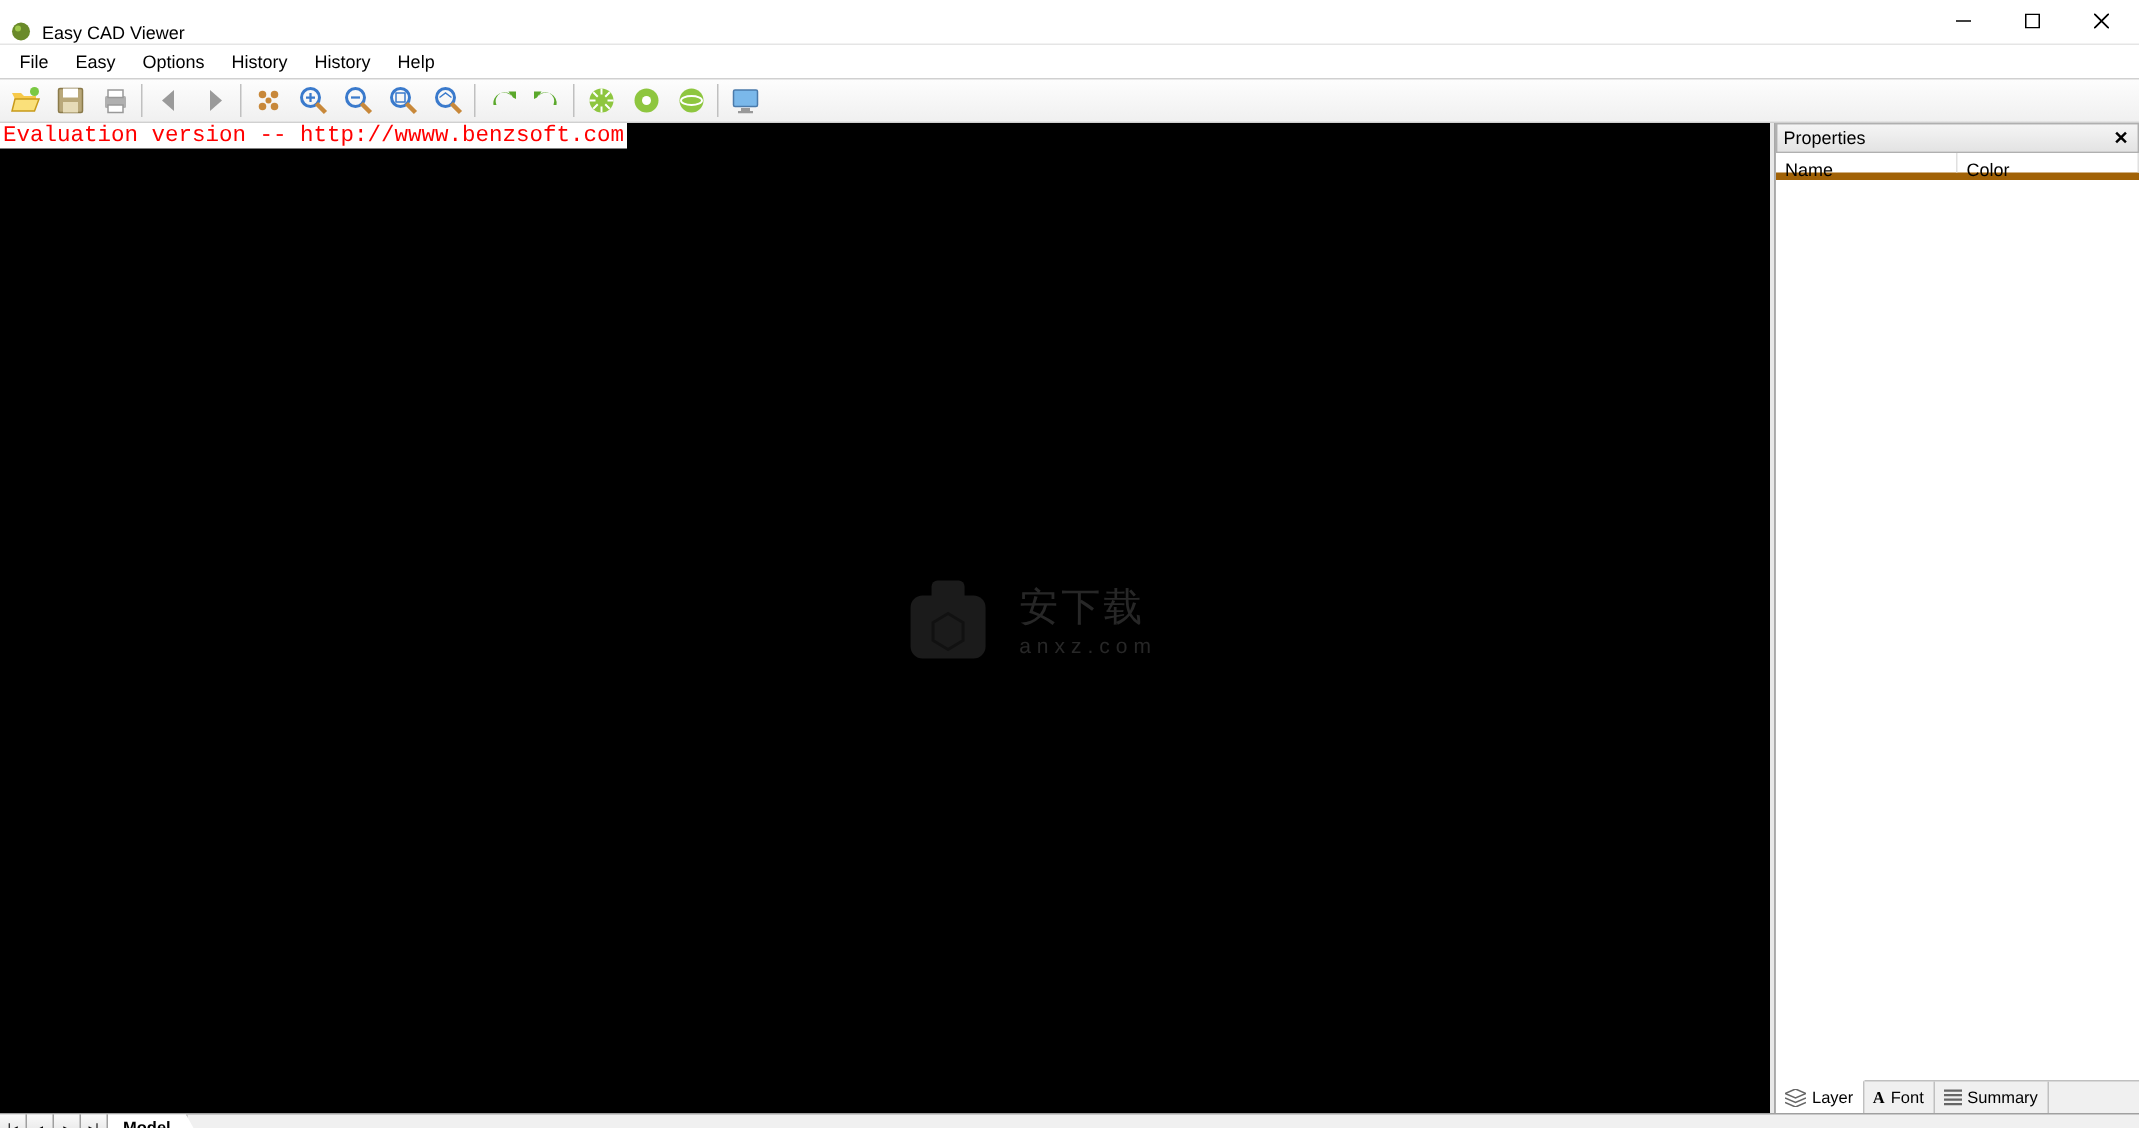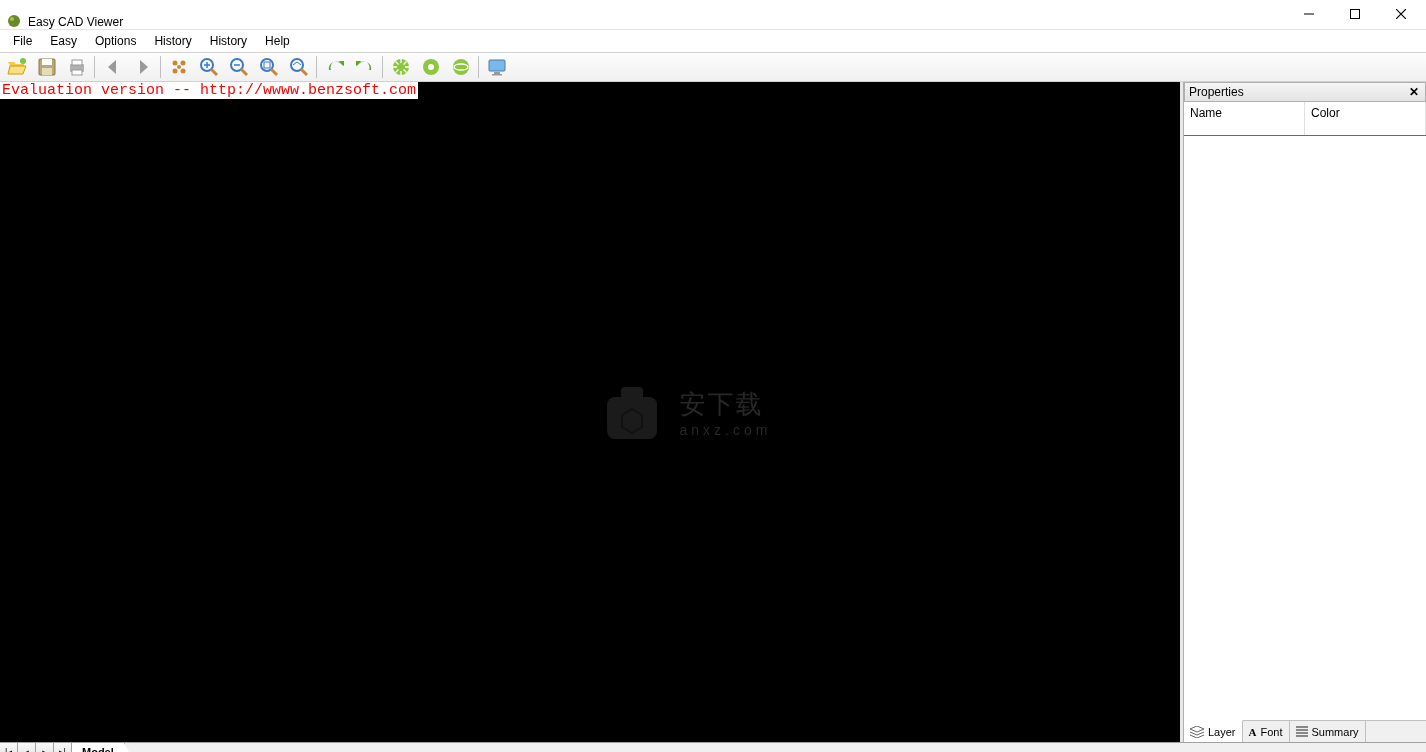--- a/index.html
+++ b/index.html
@@ -28,21 +28,21 @@
   .eval-banner { background: #fff; color: #f00; font-family: "Courier New", monospace; font-size: 15px; padding: 0 2px; position: absolute; top: 0; left: 0; }
   .watermark { position: absolute; top: 50%; left: 58%; transform: translate(-50%,-50%); opacity: 0.3; display: flex; align-items: center; gap: 12px; pointer-events: none; }
   .wm-text { color: #808080; font-size: 26px; letter-spacing: 2px; }
   .wm-sub { color: #808080; font-size: 14px; letter-spacing: 4px; }
   
   
   .properties-panel { width: 243px; background: #fff; display: flex; flex-direction: column; border-left: 1px solid #b0b0b0; }
   .prop-header { height: 20px; background: linear-gradient(#f5f5f5,#e3e3e3); border: 1px solid #b0b0b0; display: flex; align-items: center; padding: 0 4px; font-size: 12px; }
   .prop-header-spacer { flex: 1; }
   .prop-close { width: 14px; height: 14px; display:flex; align-items:center; justify-content:center; font-weight:700; cursor:default; }
-  .prop-columns { height: 34px; display: flex; border-bottom: 1px solid #a16207; }
+  .prop-columns { height: 18px; display: flex; border-bottom: 5px solid #a16207; }
   .prop-col { flex: 1; padding: 4px 6px; border-right: 1px solid #e0e0e0; font-size: 12px; }
   .prop-body { flex: 1; background: #fff; }
   .prop-tabs { height: 22px; display: flex; border-top: 1px solid #c0c0c0; background: #f0f0f0; }
   .prop-tab { padding: 2px 6px; display: flex; align-items: center; gap: 4px; border-right: 1px solid #c0c0c0; font-size: 11px; cursor: default; }
   .prop-tab.active { background: #fff; border-top: 1px solid #fff; margin-top:-1px;text-align:center; }
   
   
   .bottom-tabs { height: 18px; background: #f0f0f0; border-top: 1px solid #a0a0a0; display: flex; align-items: stretch; }
   .nav-btn { width: 18px; display:flex; align-items:center; justify-content:center; border-right:1px solid #a0a0a0; background:linear-gradient(#fafafa,#e0e0e0); font-size:9px; cursor:default;}
   .model-tab { padding: 1px 10px; background:#fff; border-right: 1px solid #a0a0a0; position:relative; font-size:11px; display:flex; align-items:center; font-weight:700;}

